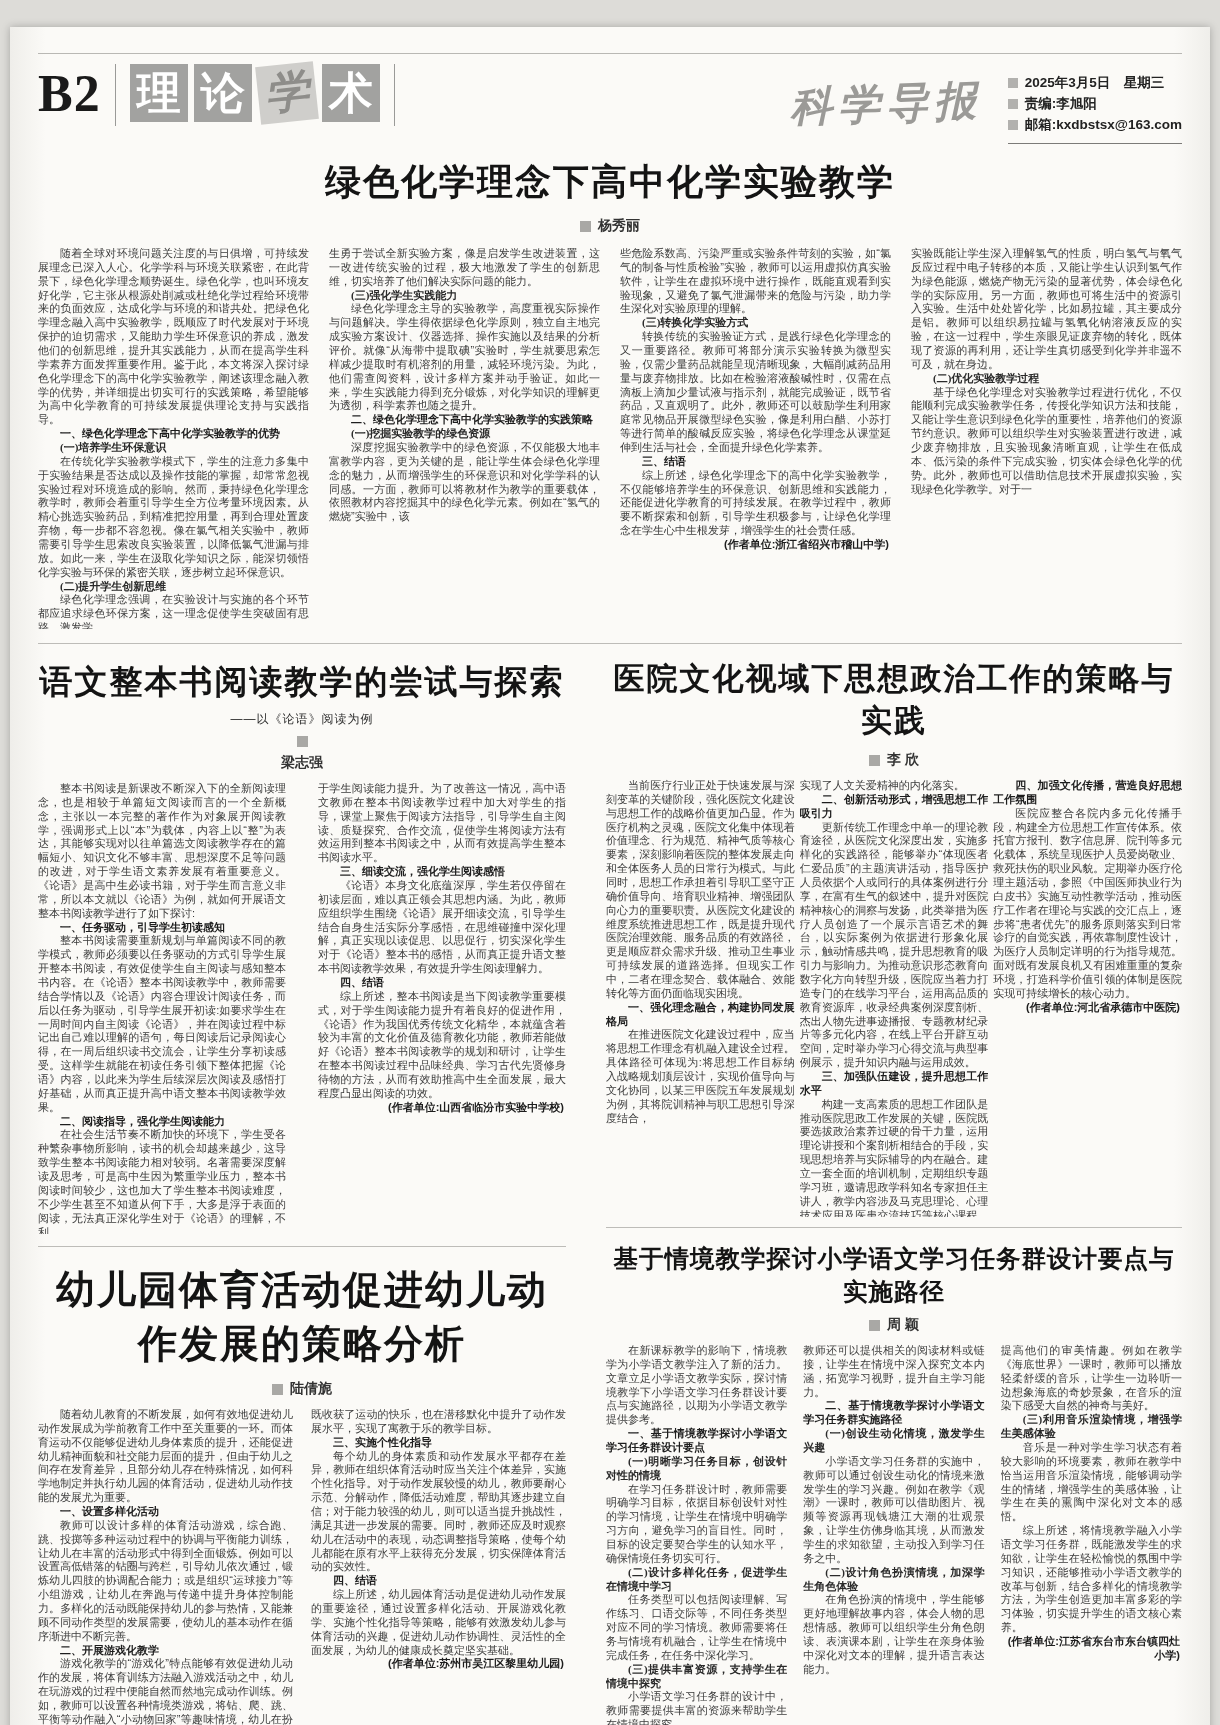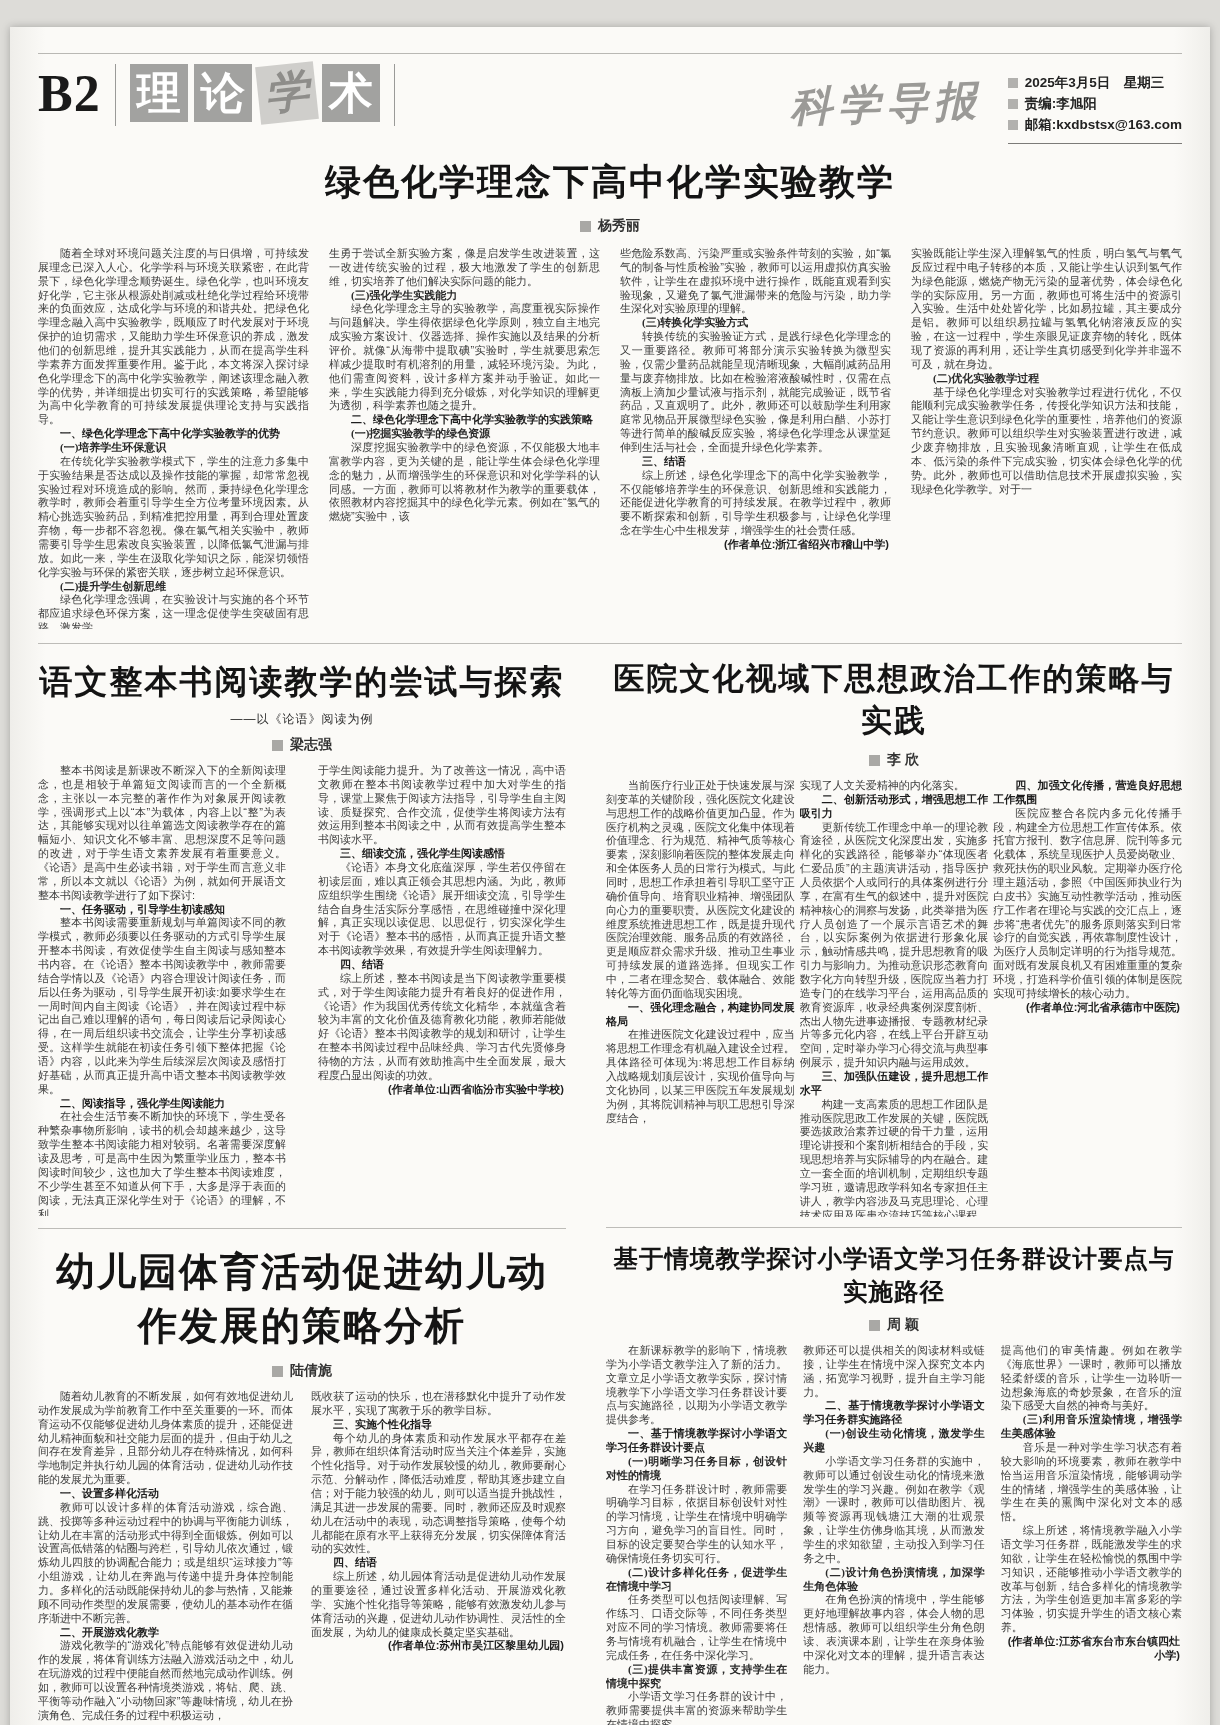--- a/index.html
+++ b/index.html
@@ -57,21 +57,21 @@
   #a1 .cols{gap:20px;height:382px;}
   #a1-rule{margin-top:14px;}
   
   .split{display:flex;gap:40px;margin-top:0;}
   .half-left{width:528px;flex:0 0 auto;}
   .half-right{flex:1;}
   
   #a2{padding-top:16px;}
   #a2 .a-title{font-size:33px;}
   #a2 .a-subtitle{font-size:12px;letter-spacing:1px;}
-  #a2 .byline{margin:8px 0 10px 0;}
+  #a2 .byline{margin:8px 0 10px 0;flex-direction:column;}
   #a2 .cols{gap:32px;height:452px;}
   #a2-rule{margin-top:12px;}
   
   #a3{padding-top:14px;}
   #a3 .a-title{font-size:31px;}
   #a3 .byline{margin:9px 0 10px 0;}
   #a3 .cols{gap:5px;height:438px;}
   #a3-rule{margin-top:10px;}
   
   #a4{padding-top:16px;}

